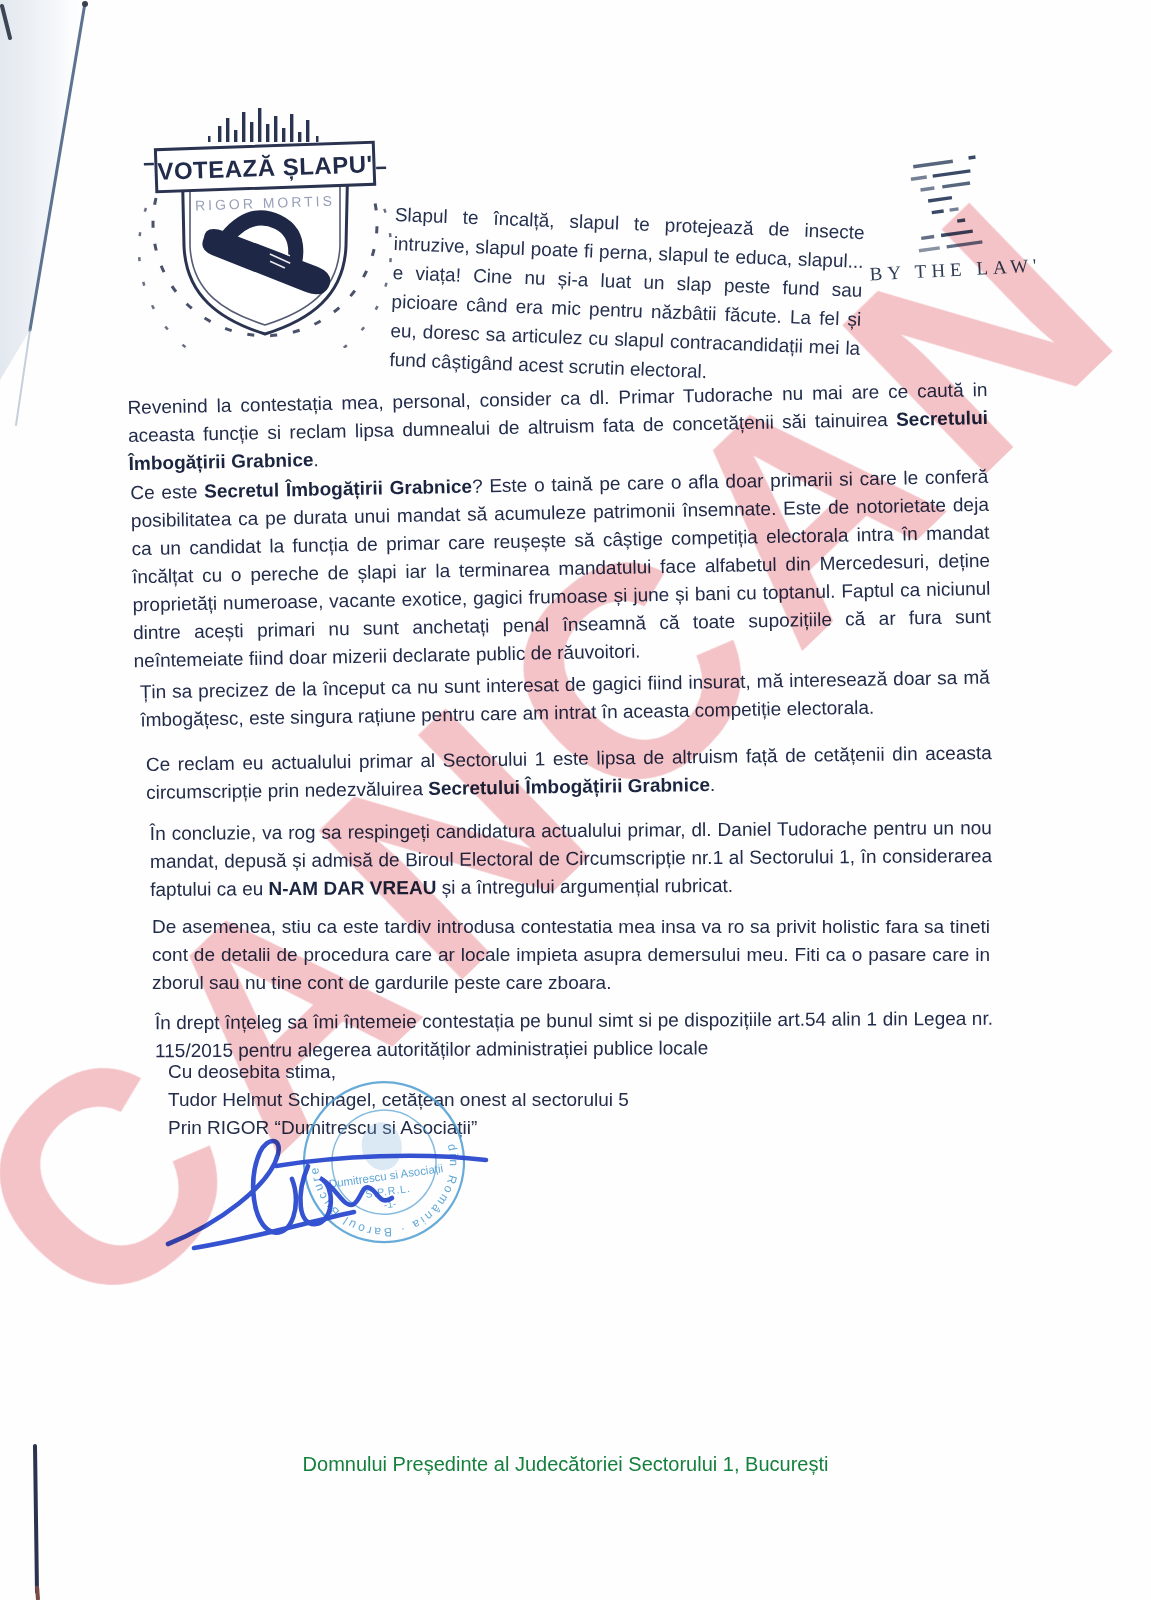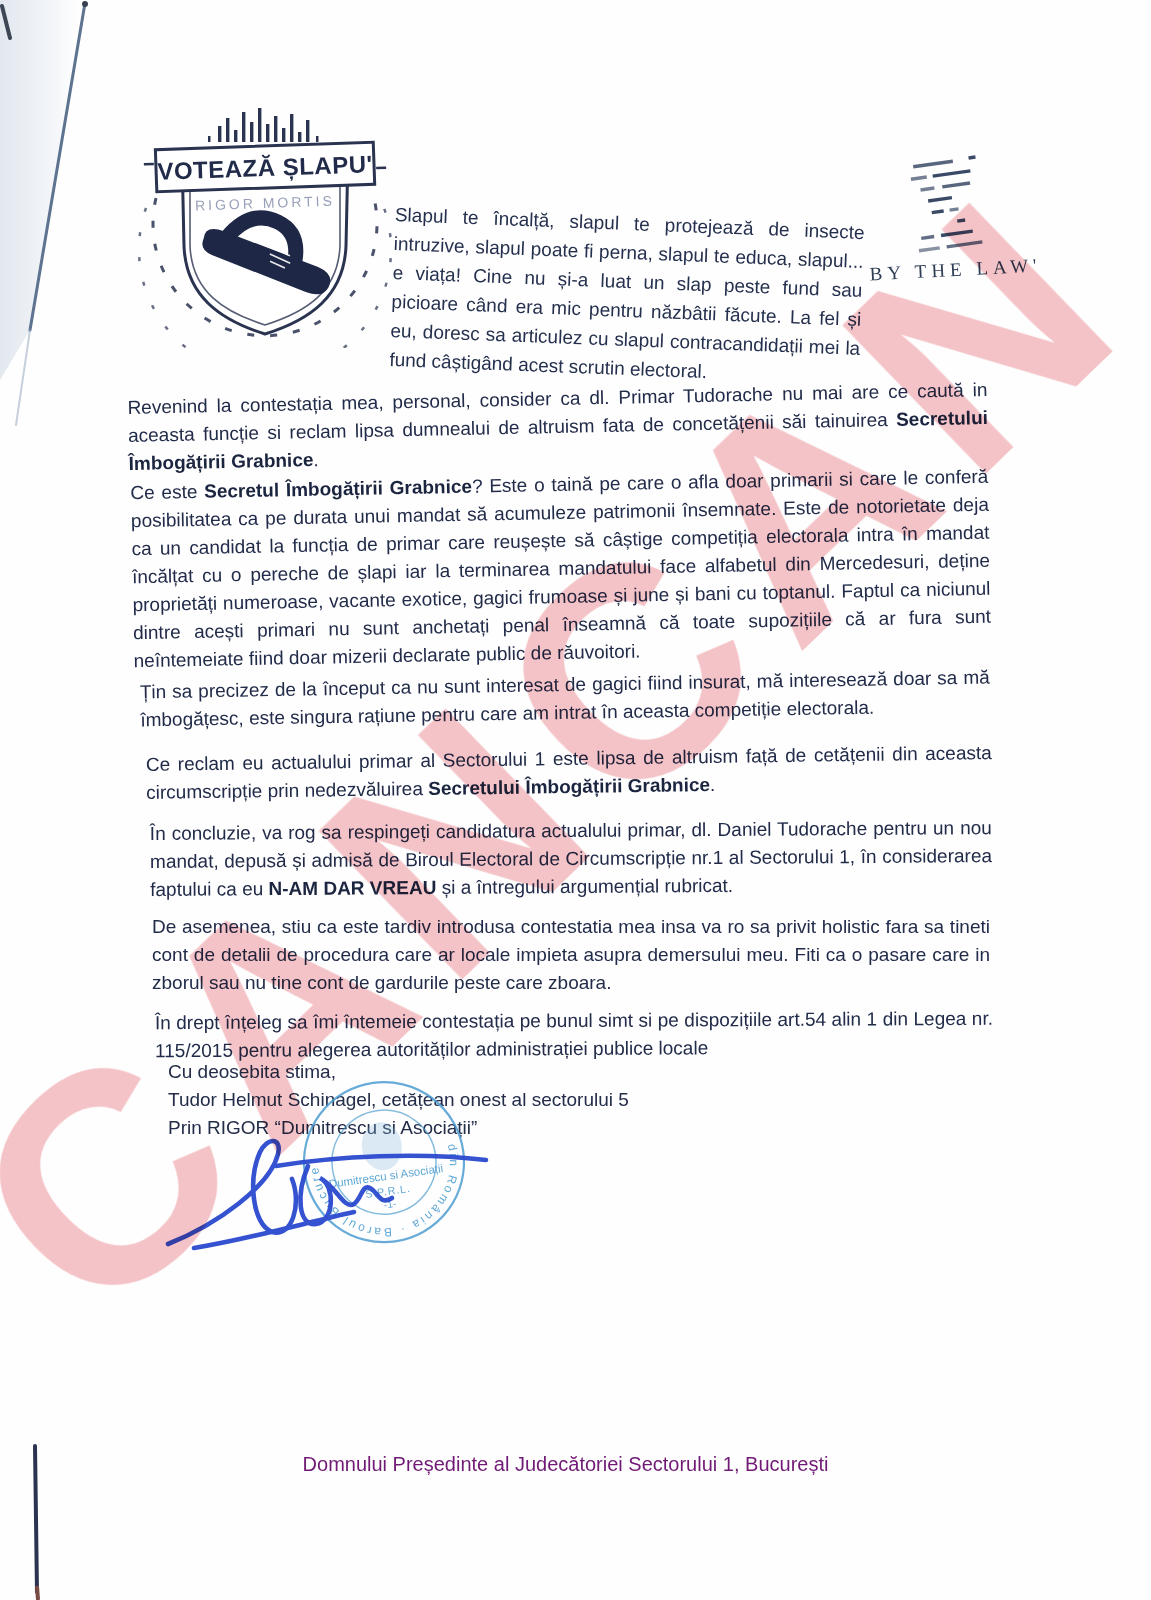--- a/index.html
+++ b/index.html
@@ -39,21 +39,21 @@
   .p4{left:146px;top:726px;width:846px;transform:rotate(-0.8deg);}
   .p5{left:150px;top:798px;width:842px;transform:rotate(-0.4deg);}
   .p6{left:152px;top:894px;width:838px;}
   .p7{left:155px;top:988px;width:838px;transform:rotate(-0.3deg);}
   .closing{left:168px;top:1058px;width:720px;font-size:19px;line-height:27px;z-index:6;}
   .closing div{margin-bottom:1px;}
   .signature{left:158px;top:1124px;width:345px;height:130px;z-index:12;}
   .stamp{left:294px;top:1068px;width:182px;height:188px;z-index:10;transform:rotate(-8deg);opacity:.92;}
   .footer{
     left:0;top:1453px;width:1131px;text-align:center;
-    font-size:20px;color:#701a75;z-index:6;
+    font-size:20px;color:#15803d;z-index:6;
   }
   .artifacts{left:0;top:0;width:1151px;height:1600px;z-index:2;pointer-events:none;}
 </style>
 </head>
 <body>
 
 <div class="page">
 
   <svg class="abs artifacts" viewBox="0 0 1151 1600" xmlns="http://www.w3.org/2000/svg">
     <defs>

